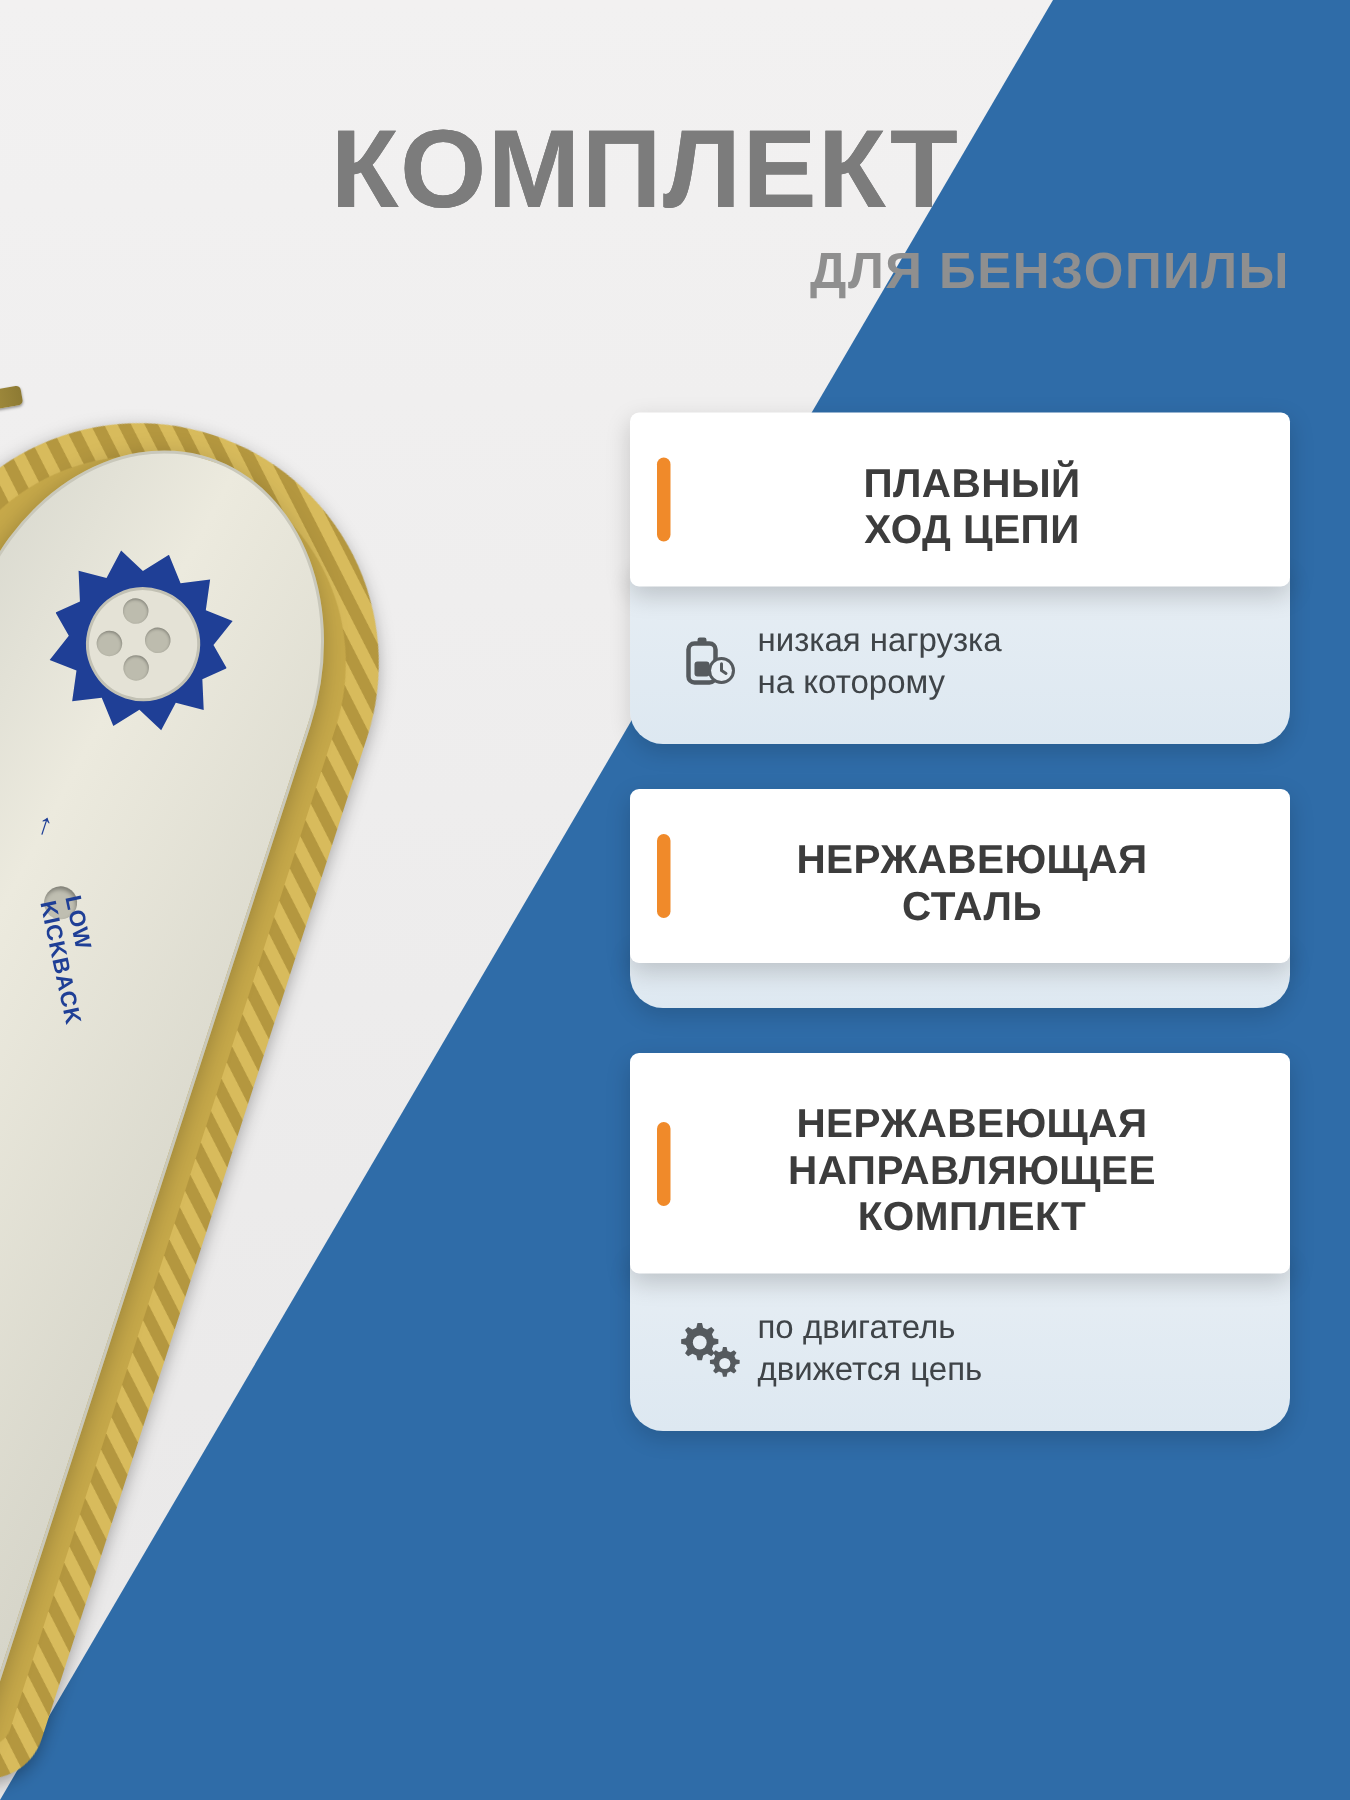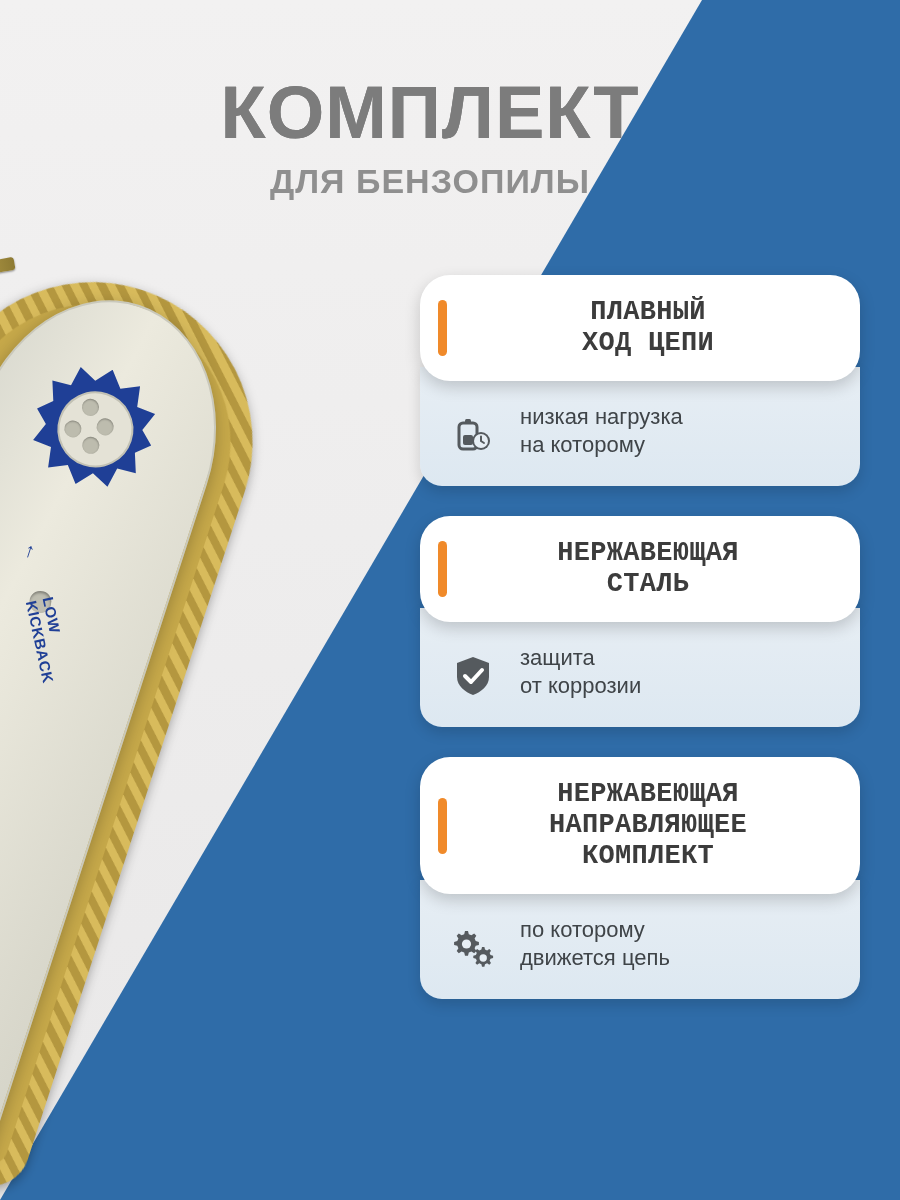--- a/index.html
+++ b/index.html
@@ -56,20 +56,21 @@
     margin: 0;
     -webkit-text-stroke: 0px;
     text-shadow: 0 0 0 #7c7c7c;
   }
   .title-sub {
     margin: 14px 0 0 0;
     font-size: 34px;
     font-weight: 700;
     letter-spacing: 1px;
     color: #8f8f8f;
+    text-align: right;
   }
 
   
   .product {
     position: absolute;
     left: -40px;
     top: 250px;
     width: 520px;
     height: 950px;
     z-index: 4;
@@ -221,25 +222,24 @@
     position: absolute;
     right: 40px;
     top: 275px;
     width: 440px;
     z-index: 7;
   }
   .card-group { margin-bottom: 30px; }
   .card-head {
     position: relative;
     background: #ffffff;
-    border-radius: 30px;
-    padding: 22px 26px 22px 42px;
+    border-radius: 6px;
+    padding: 32px 26px 22px 42px;
     box-shadow: 0 6px 16px rgba(0,0,0,.18);
     z-index: 2;
-    font-family: Liberation Mono, monospace;
   }
   .card-head .accent {
     position: absolute;
     left: 18px;
     top: 50%;
     transform: translateY(-50%);
     width: 9px;
     height: 56px;
     border-radius: 5px;
     background: #f08a2a;
@@ -255,22 +255,22 @@
   }
   .card-body {
     margin-top: -14px;
     padding: 26px 24px 18px 24px;
     background: linear-gradient(180deg, #e7eef4 0%, #dde8f1 100%);
     border-radius: 0 0 22px 22px;
     box-shadow: 0 6px 14px rgba(0,0,0,.14);
   }
   .bullet {
     display: flex;
-    align-items: flex-end;
-    gap: 24px;
+    align-items: center;
+    gap: 9px;
     padding: 10px 6px;
   }
   .bullet + .bullet { margin-top: 4px; }
   .bullet .ico {
     flex: 0 0 46px;
     width: 46px;
     height: 46px;
     display: flex;
     align-items: center;
     justify-content: center;
@@ -364,32 +364,20 @@
 
     <div class="card-group">
       <div class="card-head">
         <span class="accent"></span>
         <h3>
           <span>НЕРЖАВЕЮЩАЯ</span><br>
           <span>СТАЛЬ</span>
         </h3>
       </div>
       <div class="card-body">
-        <div class="bullet">
-          <span class="ico">
-            <svg width="40" height="42" viewBox="0 0 40 42" aria-hidden="true">
-              <path d="M20 2 L36 8 V22 C36 31 28 37 20 40 C12 37 4 31 4 22 V8 Z" fill="#555a5e"></path>
-              <path d="M12 21 L18 27 L29 15" stroke="#ffffff" stroke-width="4" fill="none" stroke-linecap="round" stroke-linejoin="round"></path>
-            </svg>
-          </span>
-          <span class="txt">
-            <span>защита</span><br>
-            <span>от коррозии</span>
-          </span>
-        </div>
       </div>
     </div>
 
     <div class="card-group">
       <div class="card-head">
         <span class="accent"></span>
         <h3>
           <span>НЕРЖАВЕЮЩАЯ</span><br>
           <span>НАПРАВЛЯЮЩЕЕ</span><br>
           <span>КОМПЛЕКТ</span>
@@ -401,21 +389,21 @@
             <svg width="44" height="42" viewBox="0 0 44 42" aria-hidden="true">
               <g fill="#555a5e">
                 <path d="M14 4 l3 0 .8 3.2 2.6 1.1 2.8-1.7 2.1 2.1-1.7 2.8 1.1 2.6 3.2.8 0 3-3.2.8-1.1 2.6 1.7 2.8-2.1 2.1-2.8-1.7-2.6 1.1-.8 3.2-3 0-.8-3.2-2.6-1.1-2.8 1.7-2.1-2.1 1.7-2.8-1.1-2.6-3.2-.8 0-3 3.2-.8 1.1-2.6-1.7-2.8 2.1-2.1 2.8 1.7 2.6-1.1z"></path>
                 <circle cx="15.5" cy="17" r="4.6" fill="#e7eef4"></circle>
                 <path d="M31 20 l2.4 0 .6 2.6 2.1.9 2.2-1.4 1.7 1.7-1.4 2.2.9 2.1 2.6.6 0 2.4-2.6.6-.9 2.1 1.4 2.2-1.7 1.7-2.2-1.4-2.1.9-.6 2.6-2.4 0-.6-2.6-2.1-.9-2.2 1.4-1.7-1.7 1.4-2.2-.9-2.1-2.6-.6 0-2.4 2.6-.6.9-2.1-1.4-2.2 1.7-1.7 2.2 1.4 2.1-.9z"></path>
                 <circle cx="32.2" cy="31" r="3.7" fill="#e7eef4"></circle>
               </g>
             </svg>
           </span>
           <span class="txt">
-            <span>по которому</span><br>
+            <span>по двигатель</span><br>
             <span>движется цепь</span>
           </span>
         </div>
       </div>
     </div>
 
   </div>
 </div>
 
 </body></html>

